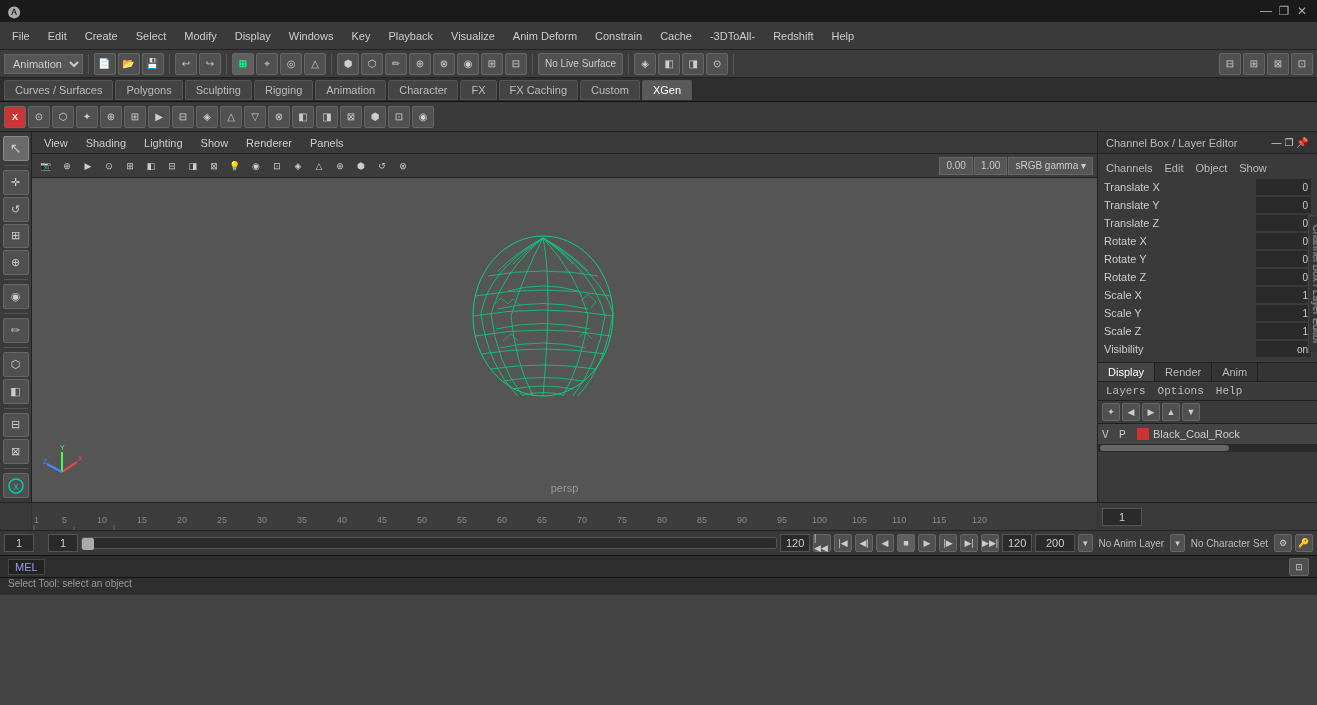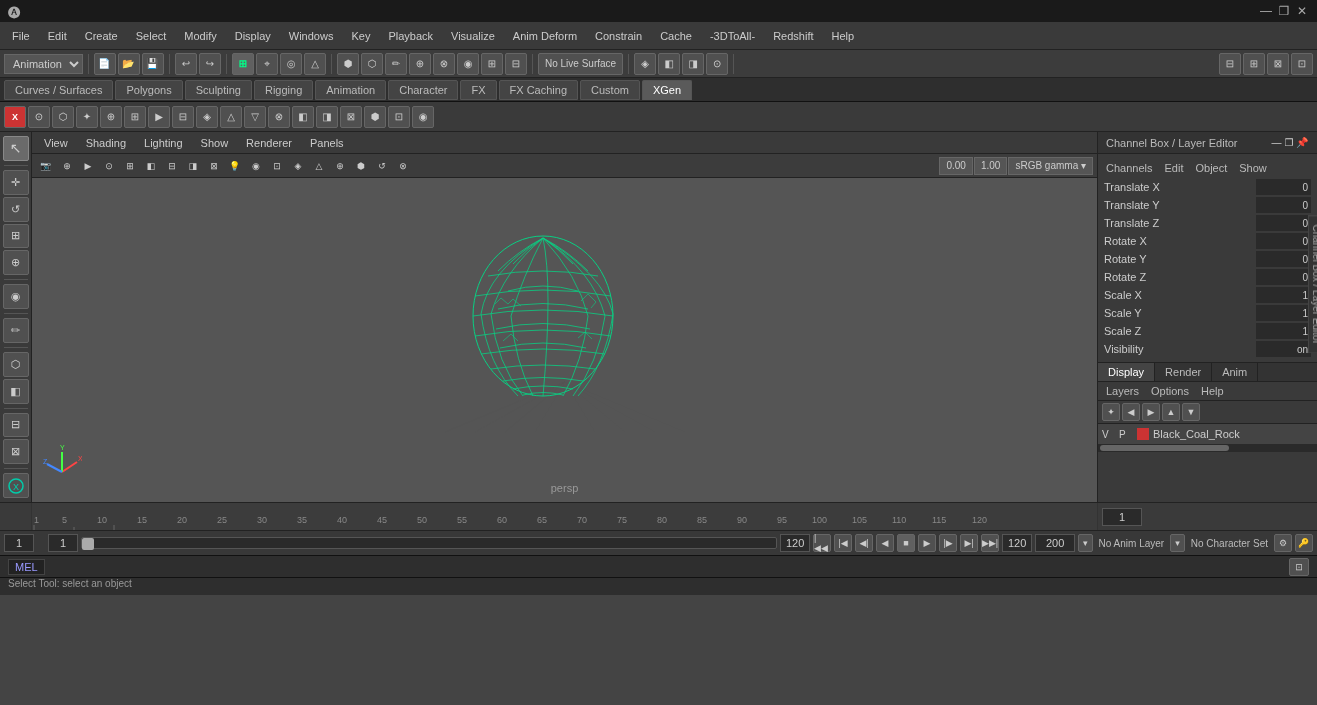--- a/index.html
+++ b/index.html
@@ -346,20 +346,21 @@
       border-right: 1px solid #222;
     }
     .le-tab.active { background: #444; color: #fff; }
     #le-menu-row {
       display: flex;
       align-items: center;
       padding: 2px 4px;
       gap: 4px;
       background: #3a3a3a;
       border-bottom: 1px solid #222;
+      font-family: Liberation Mono, monospace;
     }
     .le-menu { color: #bbb; font-size: 11px; cursor: pointer; padding: 1px 4px; }
     #le-icons-row {
       display: flex;
       align-items: center;
       padding: 2px 4px;
       gap: 2px;
       background: #3a3a3a;
       border-bottom: 1px solid #222;
     }

